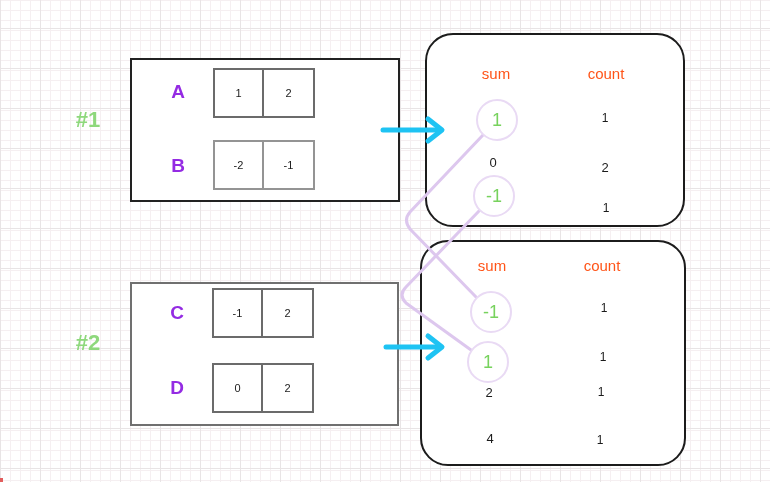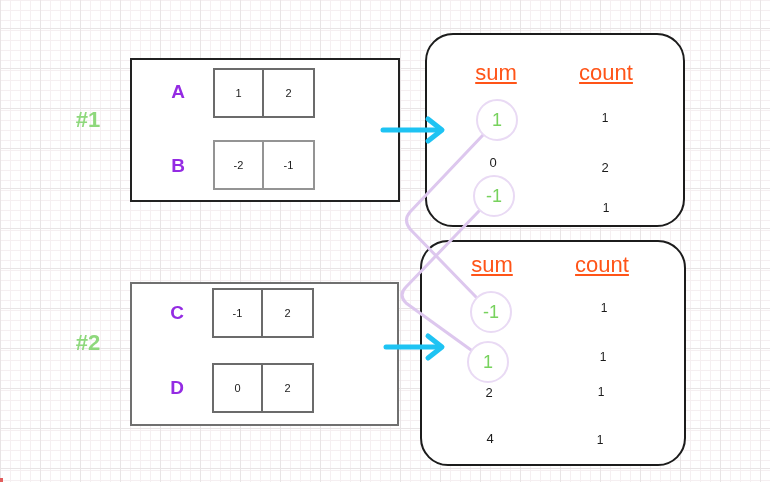--- a/index.html
+++ b/index.html
@@ -13,21 +13,21 @@
       linear-gradient(to right, #f5eff1 1px, transparent 1px),
       linear-gradient(to bottom, #f5eff1 1px, transparent 1px);
     background-size: 40px 40px, 40px 40px, 10px 10px, 10px 10px;
     background-position: 0 28px, 0 28px, 0 0, 0 0;
   }
   .t { position:absolute; transform:translate(-50%,-50%); white-space:nowrap; z-index:3; }
   .group-label { font-size:22px; font-weight:bold; color:#8ed87c; z-index:1; }
   .array-name { font-size:19px; font-weight:bold; color:#942be3; }
   .sum-plain { font-size:13px; }
   .count-val { font-size:12px; }
-  .header { font-size:22px; color:#ff5418;text-decoration:underline; }
+  .header { font-size:15px; color:#ff5418; }
   .array-box { position:absolute; background:#fff; border:2px solid #222; z-index:1; }
   .pair { position:absolute; display:flex; z-index:2; }
   .cell {
     box-sizing:border-box; width:51px; height:50px; background:#fff;
     border:2px solid #6b6b6b; display:flex; align-items:center; justify-content:center;
     font-size:11px;
   }
   .cell + .cell { border-left-width:0; }
   .pair.light .cell { border-color:#949494; }
   .card { position:absolute; background:#fff; border:2px solid #1c1c1c; border-radius:28px; z-index:1; }

